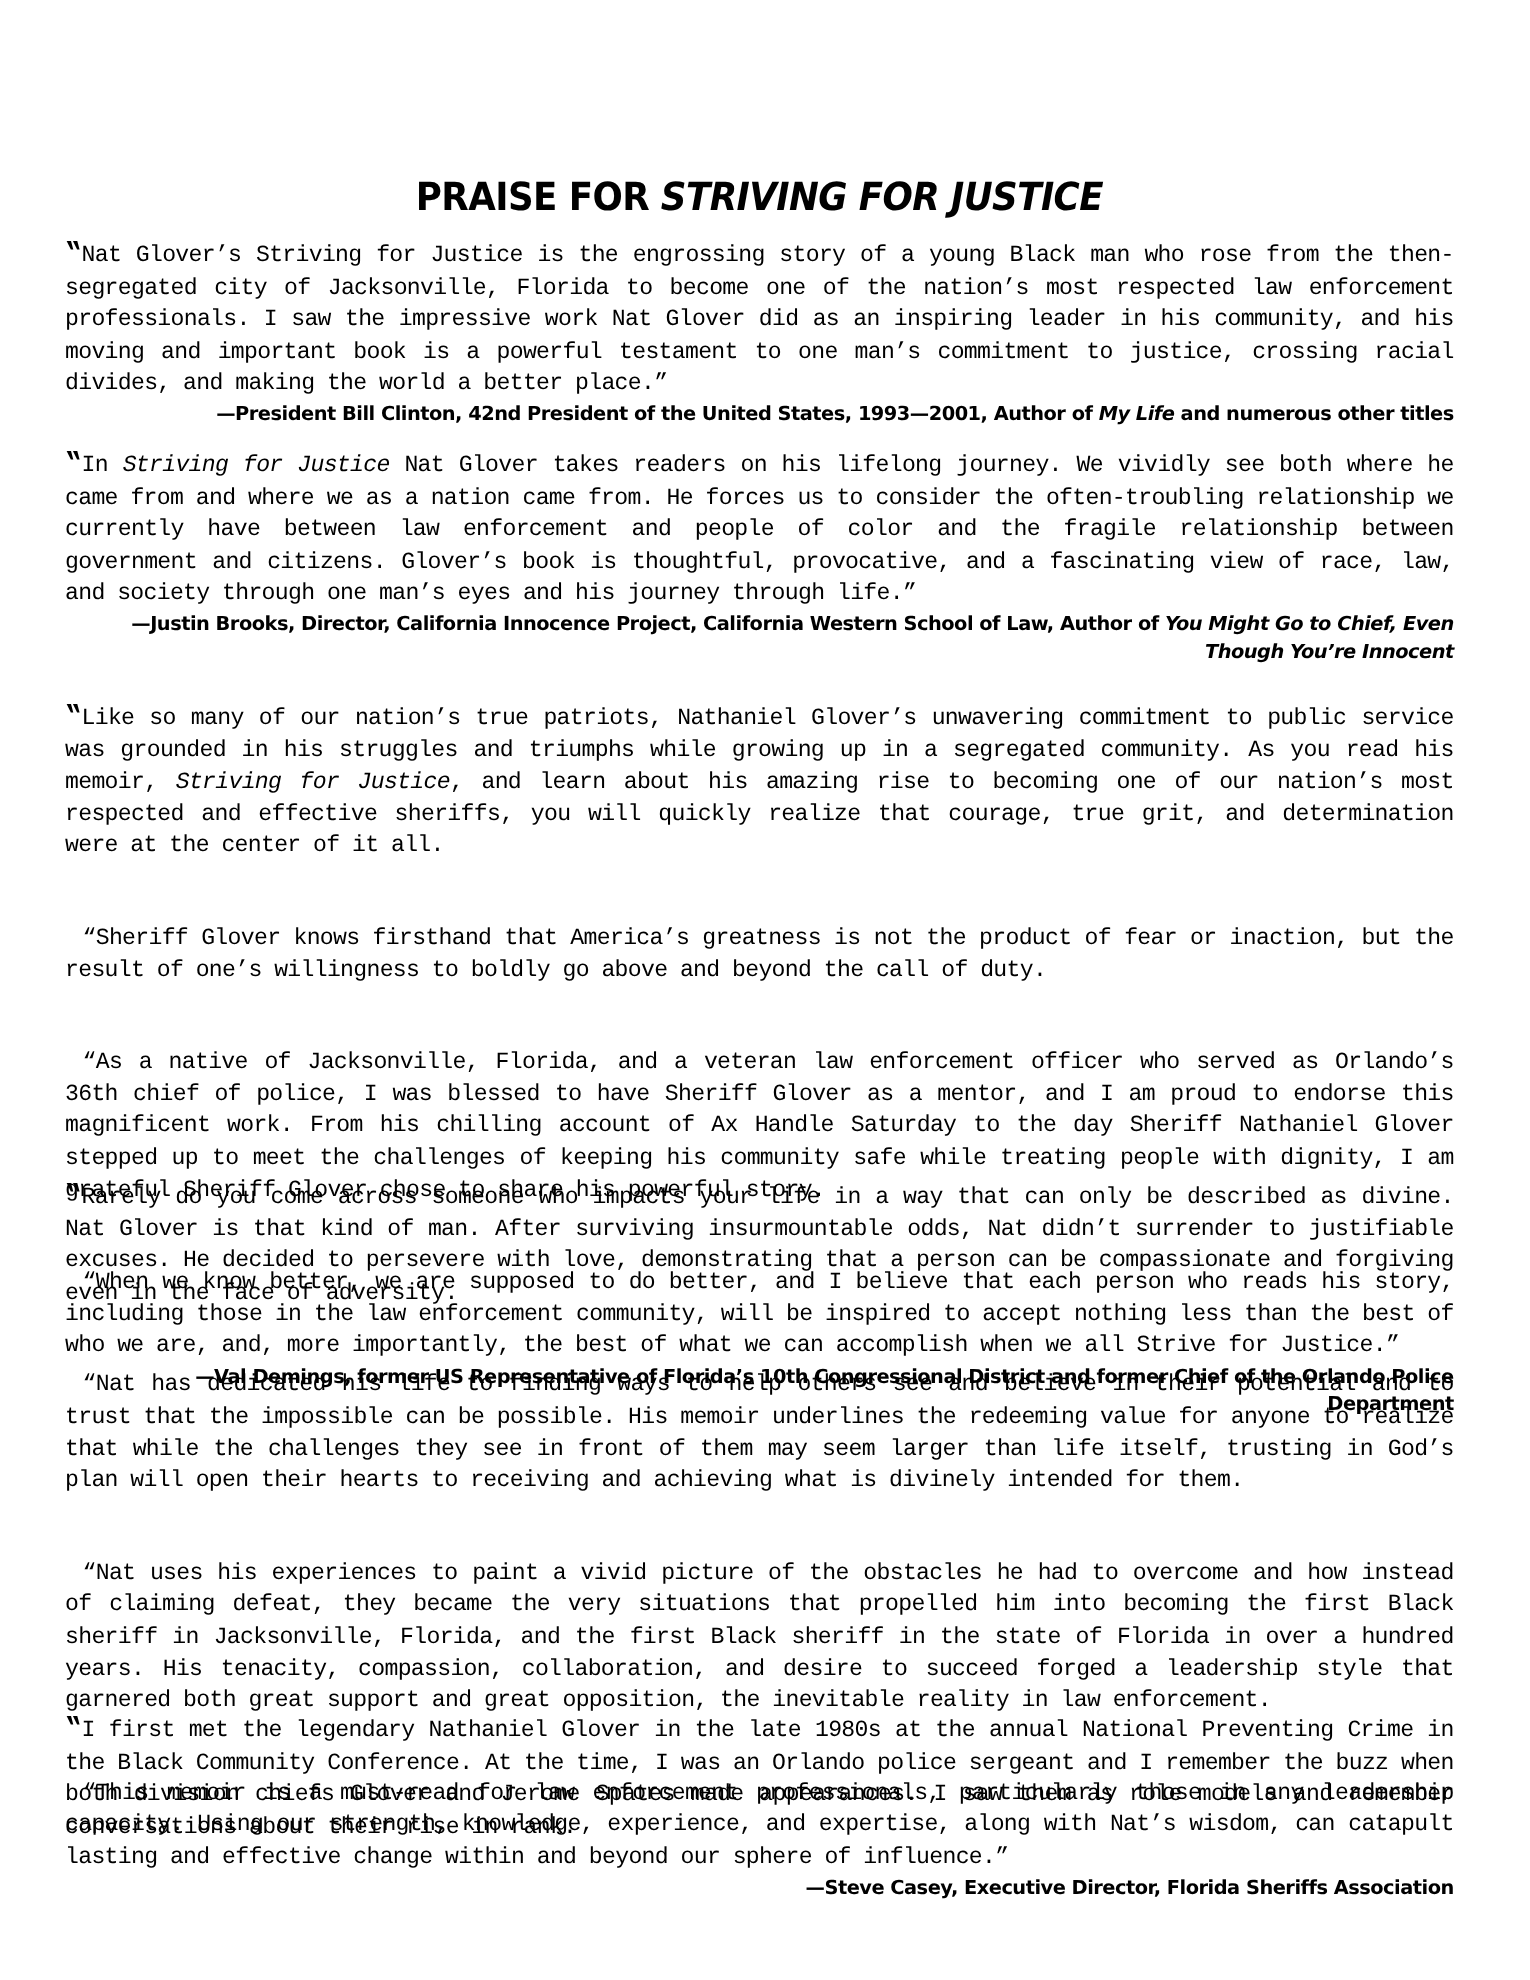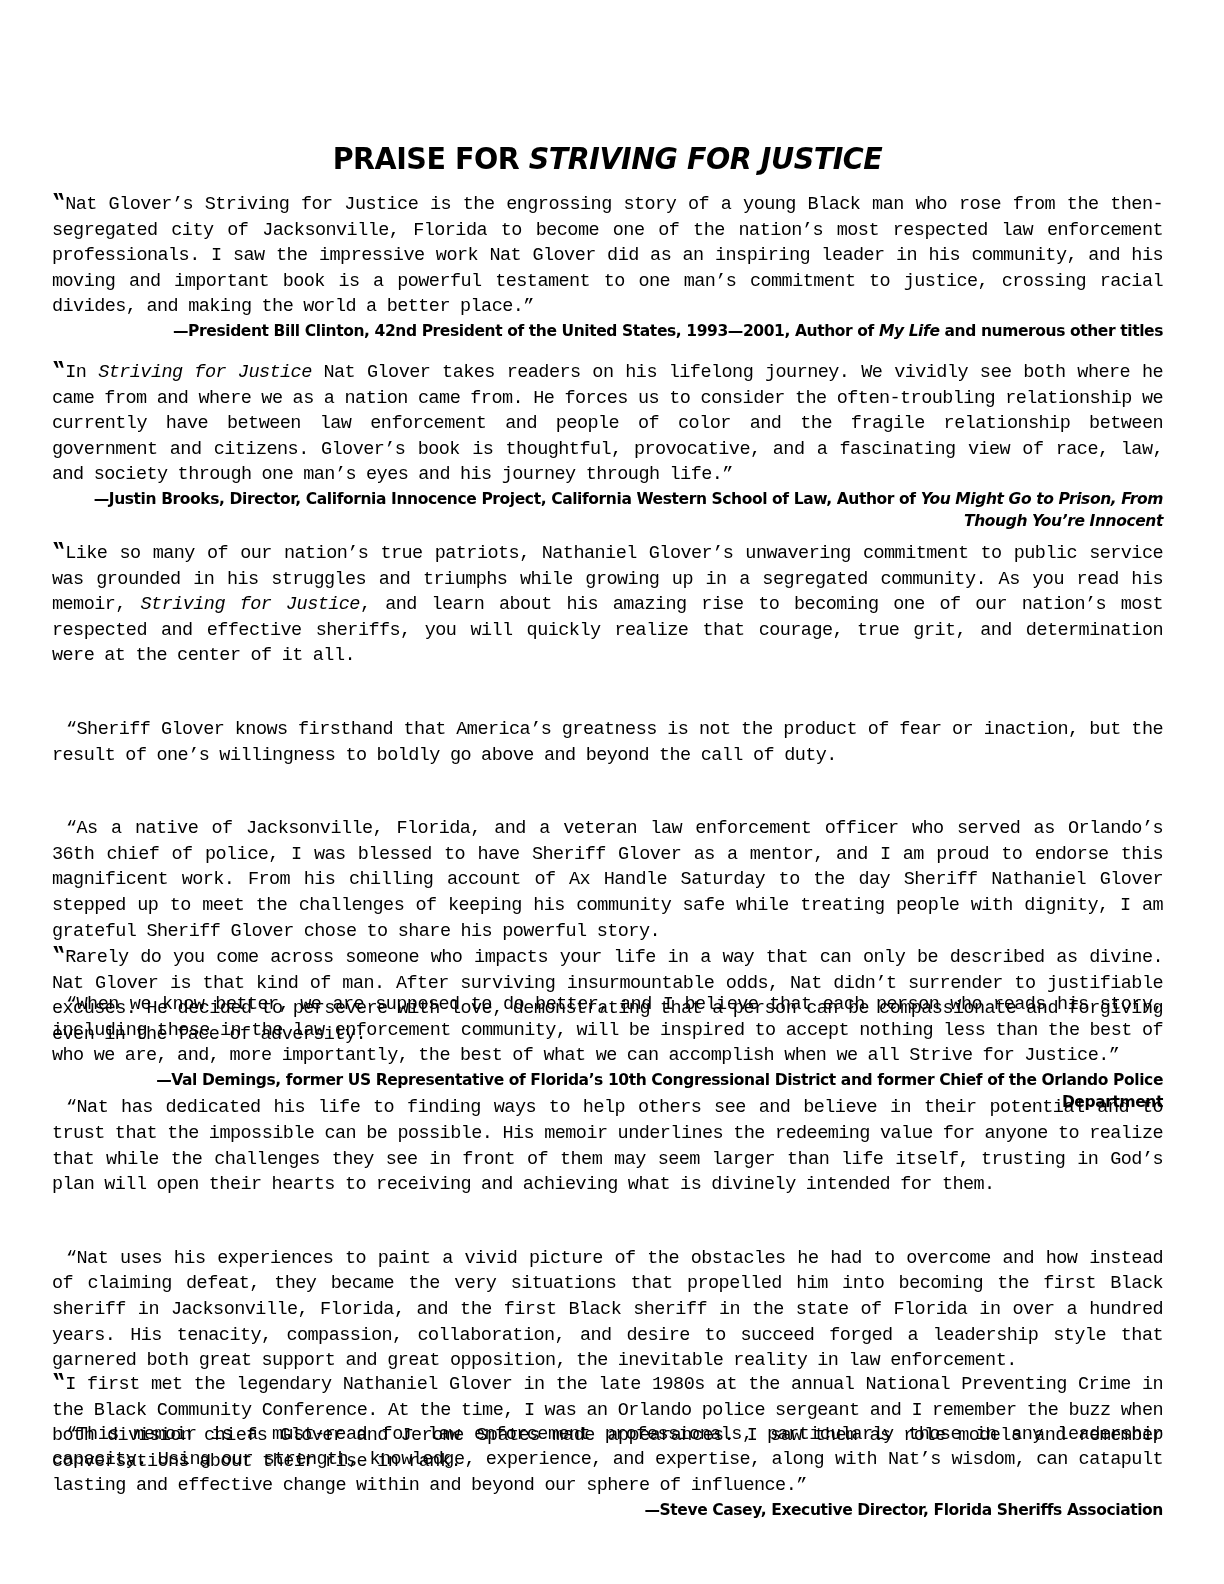--- a/index.html
+++ b/index.html
@@ -39,24 +39,24 @@
 
   <h1 class="title"><span>PRAISE FOR </span><span class="it">STRIVING FOR JUSTICE</span></h1>
 
   <section class="quote" style="top:191px">
     <p class="para last"><span class="oq">‟</span><span>Nat Glover’s Striving for Justice is the engrossing story of a young Black man who rose from the then-segregated city of Jacksonville, Florida to become one of the nation’s most respected law enforcement professionals. I saw the impressive work Nat Glover did as an inspiring leader in his community, and his moving and important book is a powerful testament to one man’s commitment to justice, crossing racial divides, and making the world a better place.”</span></p>
     <p class="attrib"><span>—President Bill Clinton, 42nd President of the United States, 1993—2001, Author of </span><i>My Life</i><span> and numerous other titles</span></p>
   </section>
 
   <section class="quote" style="top:359px">
     <p class="para last"><span class="oq">‟</span><span>In </span><i>Striving for Justice</i><span> Nat Glover takes readers on his lifelong journey. We vividly see both where he came from and where we as a nation came from. He forces us to consider the often-troubling relationship we currently have between law enforcement and people of color and the fragile relationship between government and citizens. Glover’s book is thoughtful, provocative, and a fascinating view of race, law, and society through one man’s eyes and his journey through life.”</span></p>
-    <p class="attrib"><span>—Justin Brooks, Director, California Innocence Project, California Western School of Law, Author of </span><i>You Might Go to Prison, From Though You’re Innocent</i></p>
+    <p class="attrib"><span>—Justin Brooks, Director, California Innocence Project, California Western School of Law, Author of </span><i>You Might Go to Chief, Even Though You’re Innocent</i></p>
   </section>
 
-  <section class="quote" style="top:540px">
+  <section class="quote" style="top:561px">
     <p class="para last"><span class="oq">‟</span><span>Like so many of our nation’s true patriots, Nathaniel Glover’s unwavering commitment to public service was grounded in his struggles and triumphs while growing up in a segregated community. As you read his memoir, </span><i>Striving for Justice</i><span>, and learn about his amazing rise to becoming one of our nation’s most respected and effective sheriffs, you will quickly realize that courage, true grit, and determination were at the center of it all.</span></p>
     <p class="para indent last">“Sheriff Glover knows firsthand that America’s greatness is not the product of fear or inaction, but the result of one’s willingness to boldly go above and beyond the call of duty.</p>
     <p class="para indent last">“As a native of Jacksonville, Florida, and a veteran law enforcement officer who served as Orlando’s 36th chief of police, I was blessed to have Sheriff Glover as a mentor, and I am proud to endorse this magnificent work. From his chilling account of Ax Handle Saturday to the day Sheriff Nathaniel Glover stepped up to meet the challenges of keeping his community safe while treating people with dignity, I am grateful Sheriff Glover chose to share his powerful story.</p>
     <p class="para indent last">“When we know better, we are supposed to do better, and I believe that each person who reads his story, including those in the law enforcement community, will be inspired to accept nothing less than the best of who we are, and, more importantly, the best of what we can accomplish when we all Strive for Justice.”</p>
     <p class="attrib">—Val Demings, former US Representative of Florida’s 10th Congressional District and former Chief of the Orlando Police Department</p>
   </section>
 
   <section class="quote" style="top:944px">
     <p class="para last"><span class="oq">‟</span><span>Rarely do you come across someone who impacts your life in a way that can only be described as divine. Nat Glover is that kind of man. After surviving insurmountable odds, Nat didn’t surrender to justifiable excuses. He decided to persevere with love, demonstrating that a person can be compassionate and forgiving even in the face of adversity.</span></p>
     <p class="para indent last">“Nat has dedicated his life to finding ways to help others see and believe in their potential and to trust that the impossible can be possible. His memoir underlines the redeeming value for anyone to realize that while the challenges they see in front of them may seem larger than life itself, trusting in God’s plan will open their hearts to receiving and achieving what is divinely intended for them.</p>

